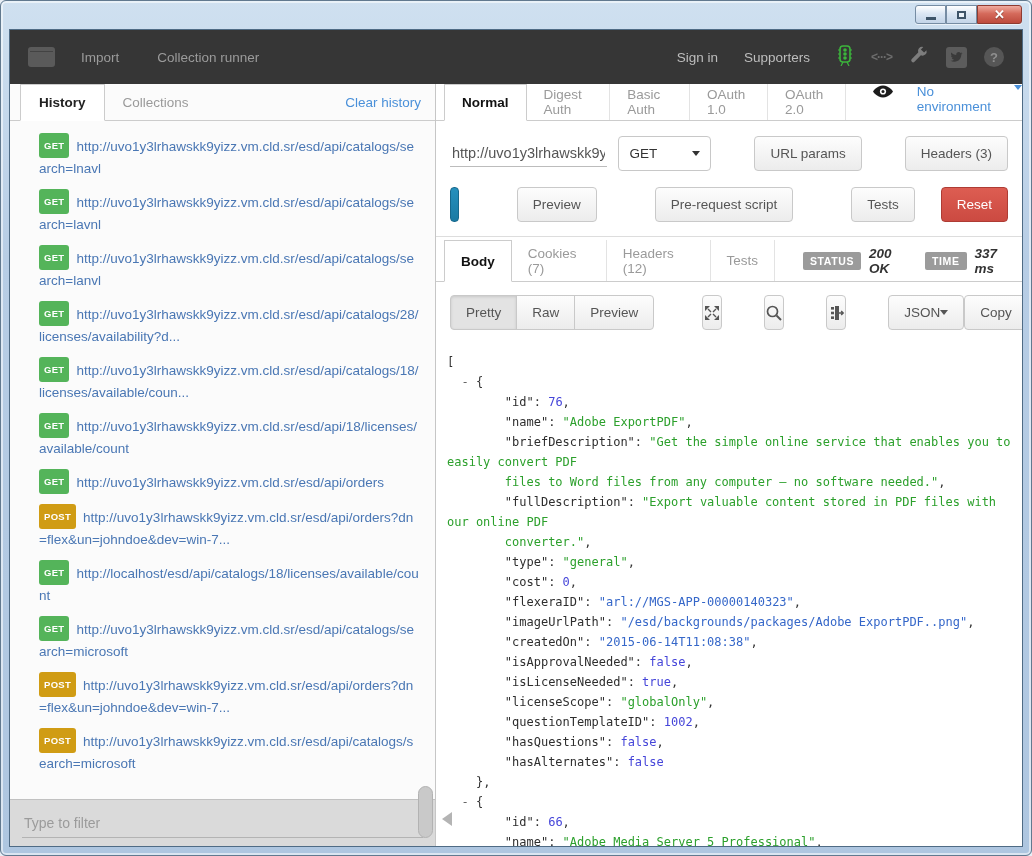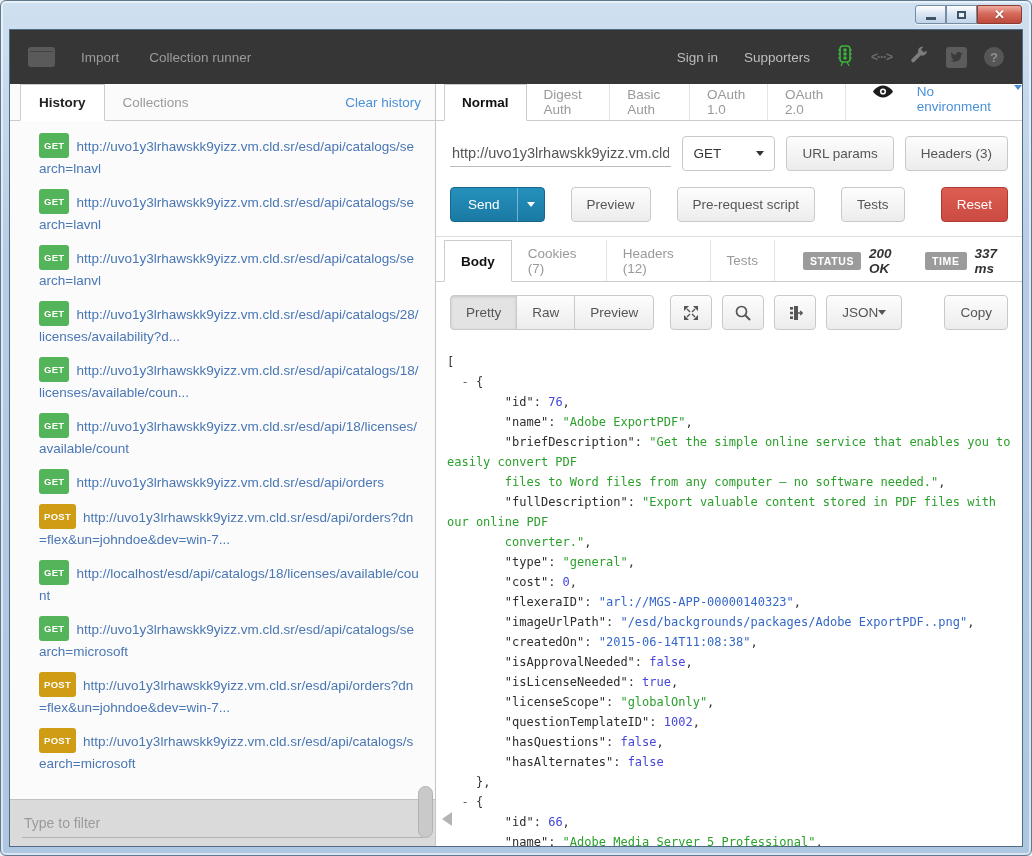--- a/index.html
+++ b/index.html
@@ -21,21 +21,21 @@
   .glyph-min { width:10px; height:3px; background:#3e5468; margin-top:8px; }
   .glyph-restore { width:9px; height:8px; border:2px solid #3e5468; background:#eaf1f8; }
 
   .app { position:absolute; left:8px; right:8px; top:28px; bottom:8px; background:#fff;
          border:1px solid #4f6b85; display:flex; flex-direction:column; overflow:hidden; }
 
   
   .topbar { height:54px; background:#363636; display:flex; align-items:center; padding:0 18px; flex:none; }
   .app-icon { width:27px; height:20px; background:#5a5a5a; border-radius:3px; margin-right:26px; position:relative; }
   .app-icon:before { content:""; position:absolute; left:2px; right:2px; top:4px; height:1px; background:#434343; }
-  .top-menu { display:flex; gap:30px; }
+  .top-menu { display:flex; gap:38px; }
   .menu-item { color:#9b9b9b; font-size:13.5px; }
   .top-right { margin-left:auto; display:flex; align-items:center; gap:26px; }
   .top-link { color:#bdbdbd; font-size:13.5px; }
   .top-icons { display:flex; align-items:center; gap:17px; }
   .code-icon { color:#6d6d6d; font-size:12px; font-weight:bold; letter-spacing:-1px; }
   .help-icon { width:20px; height:20px; border-radius:50%; background:#565656; color:#8f8f8f;
                display:flex; align-items:center; justify-content:center; font-size:13px; font-weight:bold; }
   .tw-icon { width:21px; height:21px; border-radius:3px; background:#5c5c5c; display:flex; align-items:center; justify-content:center; }
 
   
@@ -75,21 +75,21 @@
   .env-caret { color:#4a90d9; margin-top:1px; }
 
   .url-row { flex:none; display:flex; align-items:center; padding:15px 14px 9px 14px; gap:11px; }
   .url-input { flex:1; min-width:0; border:none; border-bottom:1px solid #bcbcbc; outline:none;
                font-family:"Liberation Sans",sans-serif; font-size:14.5px; color:#555; padding:5px 2px; }
   .method-select { width:93px; height:35px; flex:none; border:1px solid #c8c8c8; border-radius:4px; background:#fff;
                    display:flex; align-items:center; justify-content:space-between; padding:0 10px; font-size:13.5px; color:#333; }
   .method-caret { color:#333; }
   .btn { height:35px; display:inline-flex; align-items:center; justify-content:center; padding:0 15px;
          border:1px solid #c9c9c9; border-radius:4px; background:linear-gradient(#fdfdfd,#ececec);
-         color:#555; font-size:13.5px; white-space:nowrap; }
+         color:#555; font-size:13.5px; white-space:nowrap;margin-left:32px; }
 
   .action-row { flex:none; display:flex; align-items:center; padding:7px 14px 14px 14px; gap:26px; }
   .send-btn { display:flex; height:35px; border:1px solid #17688c; border-radius:4px; overflow:hidden;
               background:linear-gradient(#2590bd,#1a7aa3); color:#fff; }
   .send-main { padding:0 17px; display:flex; align-items:center; font-size:13.5px; }
   .send-caret { width:27px; display:flex; align-items:center; justify-content:center; border-left:1px solid rgba(255,255,255,.4); }
   .reset-btn { margin-left:auto; background:linear-gradient(#dd5d52,#cb4a41); border-color:#ae3c34; color:#fff; }
 
   .divider { flex:none; border-top:1px solid #ddd; }
 

